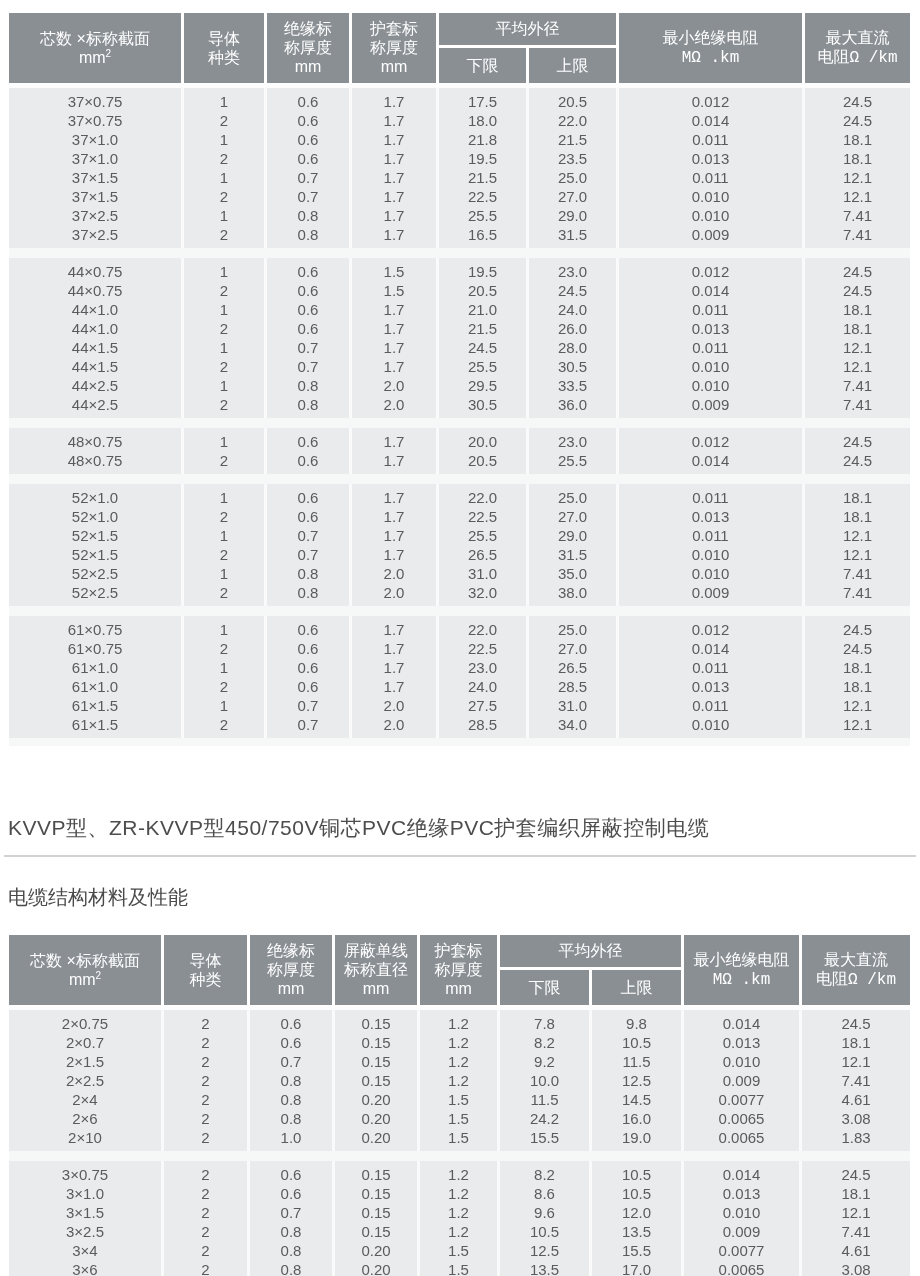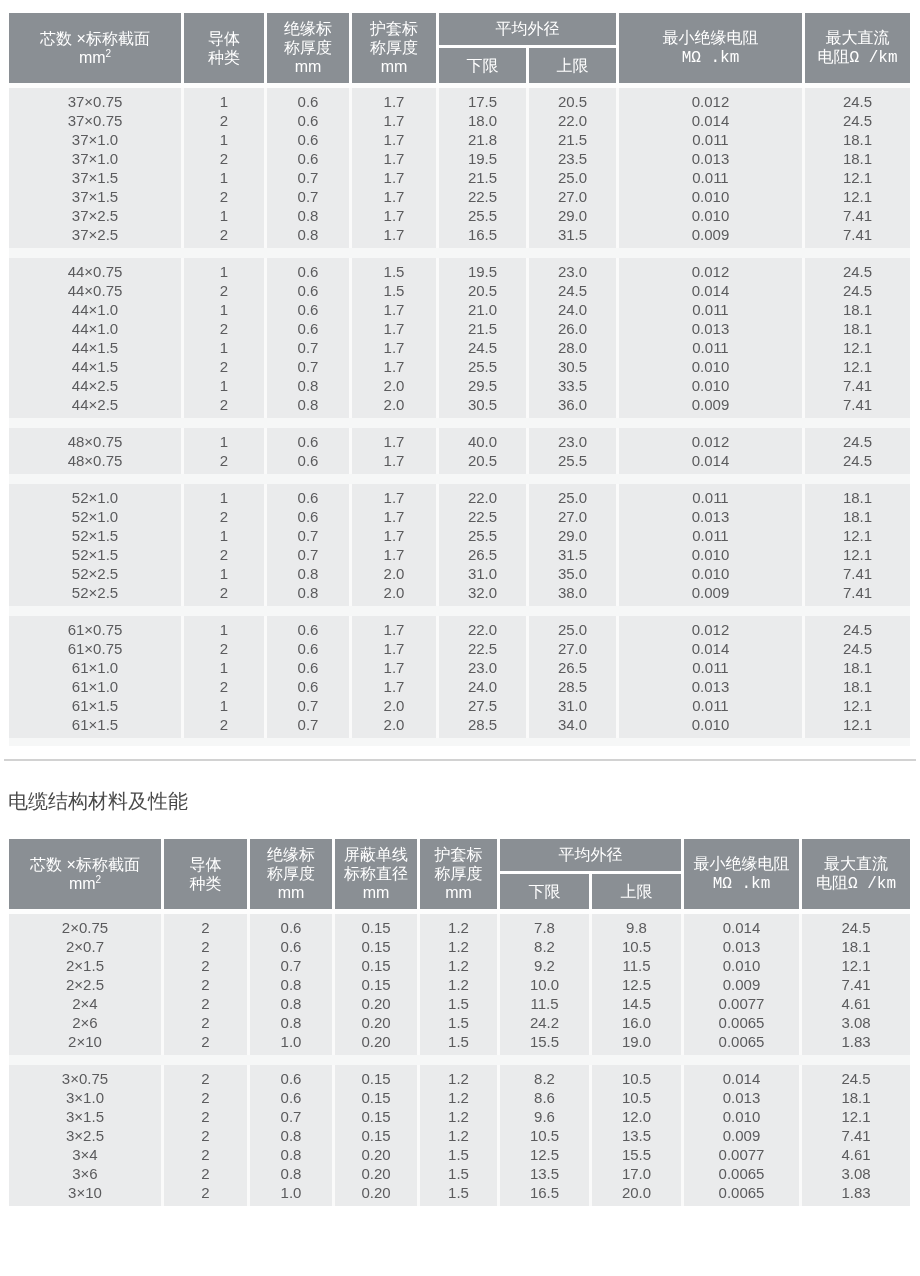--- a/index.html
+++ b/index.html
@@ -297,21 +297,21 @@
         <tr>
           <td colspan="8"></td>
         </tr>
       </tbody>
       <tbody class="grp">
         <tr>
           <td>48×0.75</td>
           <td>1</td>
           <td>0.6</td>
           <td>1.7</td>
-          <td>40.0</td>
+          <td>20.0</td>
           <td>23.0</td>
           <td>0.012</td>
           <td>24.5</td>
         </tr>
         <tr>
           <td>48×0.75</td>
           <td>2</td>
           <td>0.6</td>
           <td>1.7</td>
           <td>20.5</td>
@@ -454,20 +454,21 @@
           <td>12.1</td>
         </tr>
       </tbody>
       <tbody class="spacer-end">
         <tr>
           <td colspan="8"></td>
         </tr>
       </tbody>
     </table>
 
+  <h1 class="section-title">KVVP型、ZR-KVVP型450/750V铜芯PVC绝缘PVC护套编织屏蔽控制电缆</h1>
   <hr class="section-rule">
   <h2 class="section-subtitle">电缆结构材料及性能</h2>
 
   <table class="spec t2">
     <colgroup>
       <col class="c1">
         <col class="c2">
         <col class="c3">
         <col class="c4">
         <col class="c5">

